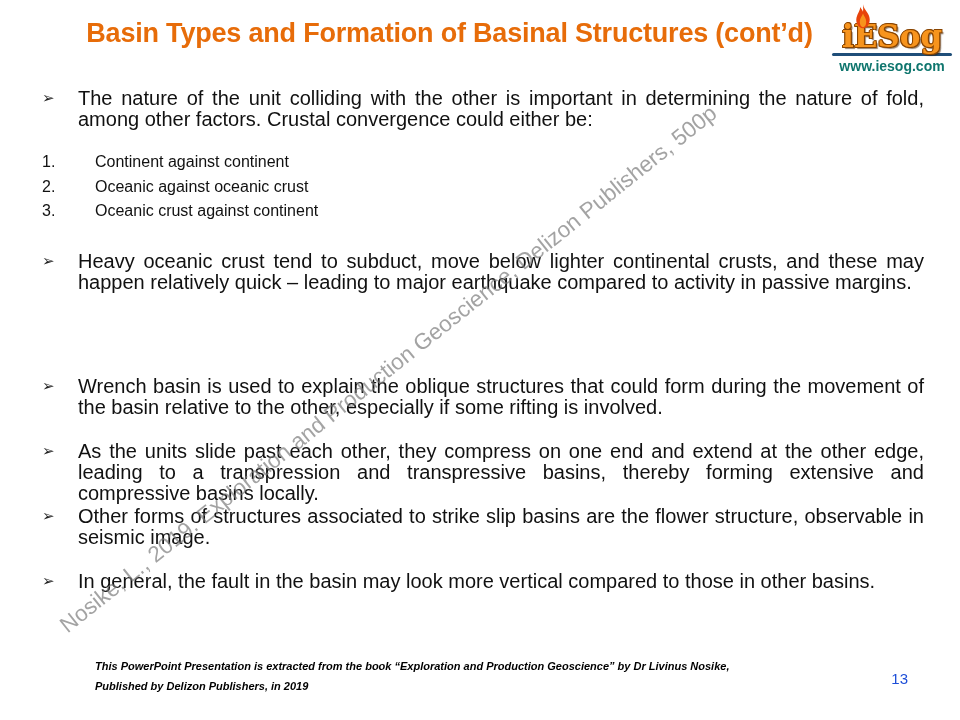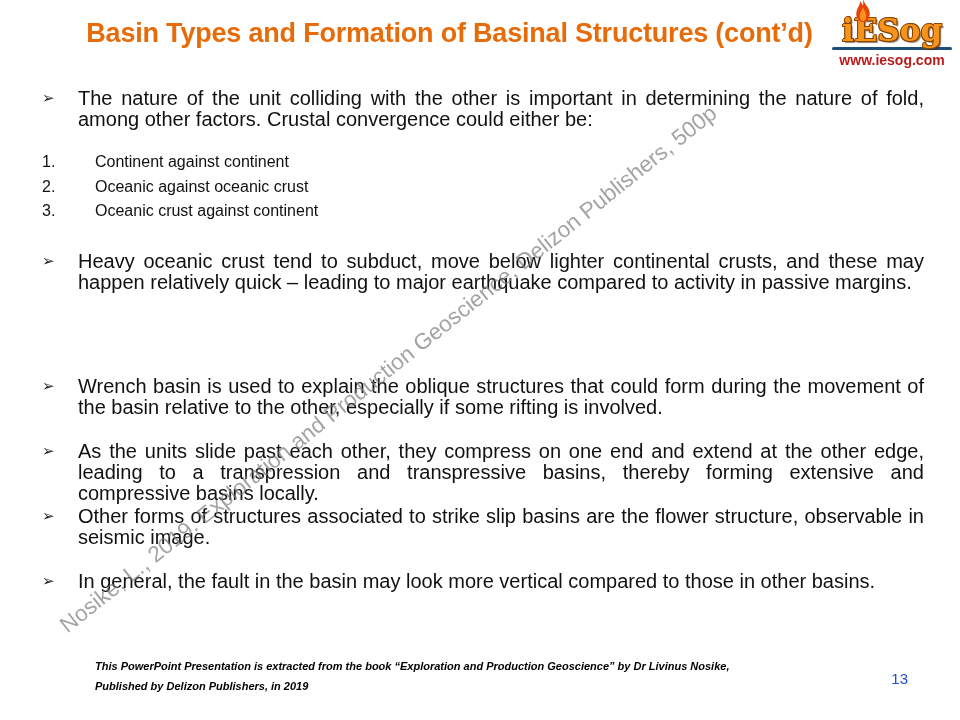--- a/index.html
+++ b/index.html
@@ -14,39 +14,39 @@
   
   .title{
     position:absolute;top:18px;left:0;right:61px;
     text-align:center;
     font-size:27px;font-weight:bold;
     color:#E76C09;
     letter-spacing:-0.2px;
   }
   
   .logo{
-    position:absolute;top:0;right:6px;width:124px;
+    position:absolute;top:6px;right:6px;width:124px;
     text-align:center;
   }
   .logo .flame{
     position:absolute;top:-2px;left:22px;width:22px;height:30px;
   }
   .logo .brand{
     margin-top:14px;
     font-family:"DejaVu Serif", serif;
     font-weight:bold;
     font-size:31px;line-height:32px;
     color:#F7941D;
     text-shadow:1px 1px 0 #8a4500, -1px 0 0 #8a4500, 0 -1px 0 #8a4500, 1px -1px 0 #8a4500, -1px 1px 0 #8a4500, 2px 2px 1px rgba(60,30,0,.55);
   }
   .logo .rule{
     height:3px;background:#1F4E79;margin:1px 2px 2px 2px;border-radius:2px;
   }
   .logo .site{
-    font-size:14px;font-weight:bold;color:#b91c1c;
+    font-size:14px;font-weight:bold;color:#0f766e;
   }
   
   .watermark{
     position:absolute;left:55px;top:618px;
     transform:rotate(-38.5deg);
     transform-origin:0 0;
     font-size:22.5px;
     color:rgba(120,120,120,0.68);
     white-space:nowrap;
     pointer-events:none;

